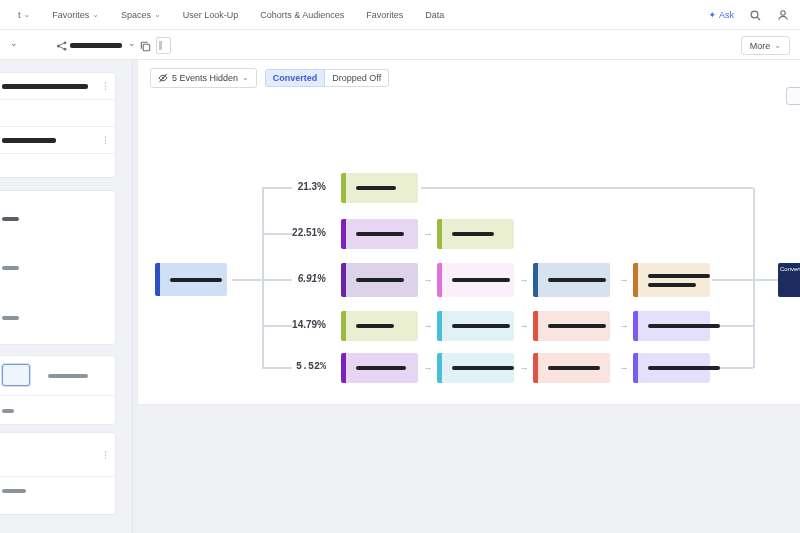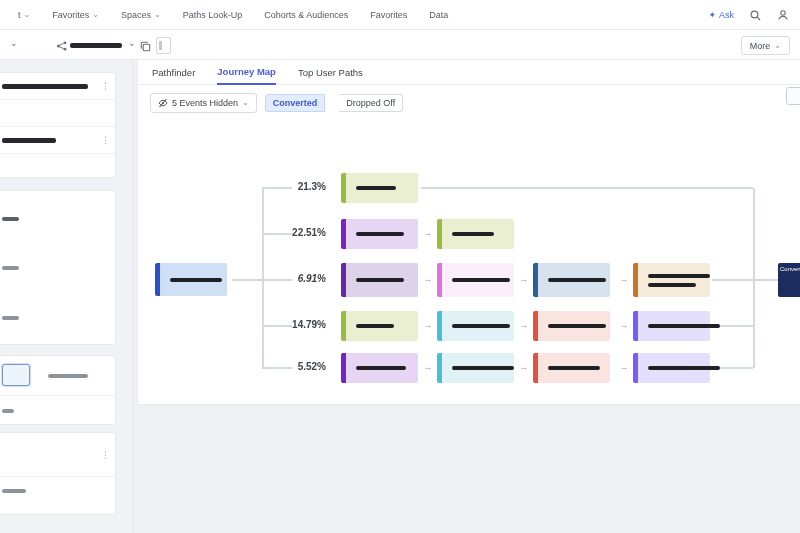--- a/index.html
+++ b/index.html
@@ -41,21 +41,21 @@
   
   .main{position:absolute;left:137px;top:60px;width:663px;height:345px;background:#fff;border-left:1px solid #e9ebee;border-bottom:1px solid #e9ebee;box-sizing:border-box;}
   .tabs{display:flex;align-items:flex-end;gap:22px;height:24px;padding-left:14px;border-bottom:1px solid #e9ebee;}
   .tab{font-size:9.5px;color:#3f444b;padding-bottom:6px;cursor:pointer;white-space:nowrap;}
   .tab.active{color:#4a5fd6;font-weight:700;border-bottom:2px solid #4a5fd6;margin-bottom:-1px;}
   .filterrow{display:flex;align-items:center;gap:8px;padding:7px 0 0 12px;height:22px;}
   .dropdown{display:flex;align-items:center;gap:4px;height:18px;padding:0 7px;border:1px solid #d8dbe0;border-radius:3px;background:#fff;font-size:9px;color:#3f444b;}
   .seg-group{display:flex;}
   .seg{height:18px;display:flex;align-items:center;padding:0 7px;font-size:9px;box-sizing:border-box;}
   .seg.on{background:#e3ecfb;color:#3c5bd6;border:1px solid #c6d7f5;border-radius:3px 0 0 3px;font-weight:700;}
-  .seg.off{background:#fff;color:#474c54;border:1px solid #d8dbe0;border-left:none;border-radius:0 3px 3px 0;margin-left:14px;}
+  .seg.off{background:#fff;color:#474c54;border:1px solid #d8dbe0;border-left:none;border-radius:0 3px 3px 0;}
   .filter-right-icon{position:absolute;left:786px;top:87px;width:16px;height:16px;border:1px solid #c9ced6;border-radius:3px;background:#fafbfc;}
 
   
   #journey-layer{position:absolute;left:0;top:0;width:800px;height:533px;pointer-events:none;margin-top:31px;}
   #journey-layer .node,#journey-layer .endnode{pointer-events:auto;}
   .cline{position:absolute;height:2px;background:#d4dae1;}
   .clinev{position:absolute;width:2px;background:#d4dae1;}
   .node{position:absolute;border-left:5px solid;border-radius:2px;display:flex;flex-direction:column;justify-content:center;gap:5px;padding-left:10px;box-sizing:border-box;}
   .redact{height:4px;background:#1f2125;border-radius:2px;}
   .pct{position:absolute;width:60px;text-align:right;font-size:10px;font-weight:700;color:#3e434a;}
@@ -86,21 +86,21 @@
         </div>
         <div class="nav-item">
           <span>Favorites</span>
           <span class="chev">⌄</span>
         </div>
         <div class="nav-item">
           <span>Spaces</span>
           <span class="chev">⌄</span>
         </div>
         <div class="nav-item">
-          <span>Paths Look-Up</span>
+          <span>User Look-Up</span>
         </div>
         <div class="nav-item">
           <span>Cohorts &amp; Audiences</span>
         </div>
         <div class="nav-item">
           <span>Favorites</span>
         </div>
         <div class="nav-item">
           <span>Data</span>
         </div>
@@ -187,25 +187,20 @@
       <div class="crow" style="height:43px;">
         <span class="kebab">⋮</span>
       </div>
       <div class="crow" style="height:38px;">
         <span class="rbar gray" style="width:24px;top:14px;"></span>
       </div>
     </div>
   </div>
 
   <div class="main">
-    <div class="tabs">
-        <div class="tab">Pathfinder</div>
-        <div class="tab active">Journey Map</div>
-        <div class="tab">Top User Paths</div>
-      </div>
     <div class="filterrow">
       <div class="dropdown">
         <svg width="10" height="10" viewBox="0 0 10 10">
             <path d="M1 5c1.2-1.8 2.6-2.7 4-2.7S7.8 3.2 9 5C7.8 6.8 6.4 7.7 5 7.7S2.2 6.8 1 5z" fill="none" stroke="#565b63" stroke-width="1"></path>
             <circle cx="5" cy="5" r="1.1" fill="#565b63"></circle>
             <line x1="1.5" y1="9" x2="8.5" y2="1" stroke="#565b63" stroke-width="1.1"></line>
           </svg>
         <span>5 Events Hidden</span>
         <span class="chev">⌄</span>
       </div>
@@ -271,21 +266,21 @@
         <div class="redact" style="width: 58px;"></div>
       </div>
       <div class="arrow" style="left: 517px; top: 290px;">→</div>
       <div class="node theme-red" style="left: 533px; top: 280px; width: 77px; height: 30px;">
         <div class="redact" style="width: 58px;"></div>
       </div>
       <div class="arrow" style="left: 617px; top: 290px;">→</div>
       <div class="node theme-violet" style="left: 633px; top: 280px; width: 77px; height: 30px;">
         <div class="redact" style="width: 72px;"></div>
       </div>
-      <div class="pct" style="left: 266px; top: 330px;">5.52%</div>
+      <div class="pct" style="left: 266px; top: 330px; font-family: Liberation Mono, monospace;">5.52%</div>
       <div class="node theme-purple" style="left: 341px; top: 322px; width: 77px; height: 30px;">
         <div class="redact" style="width: 50px;"></div>
       </div>
       <div class="arrow" style="left: 421px; top: 332px;">→</div>
       <div class="node theme-teal" style="left: 437px; top: 322px; width: 77px; height: 30px;">
         <div class="redact" style="width: 62px;"></div>
       </div>
       <div class="arrow" style="left: 517px; top: 332px;">→</div>
       <div class="node theme-red" style="left: 533px; top: 322px; width: 77px; height: 30px;">
         <div class="redact" style="width: 52px;"></div>

